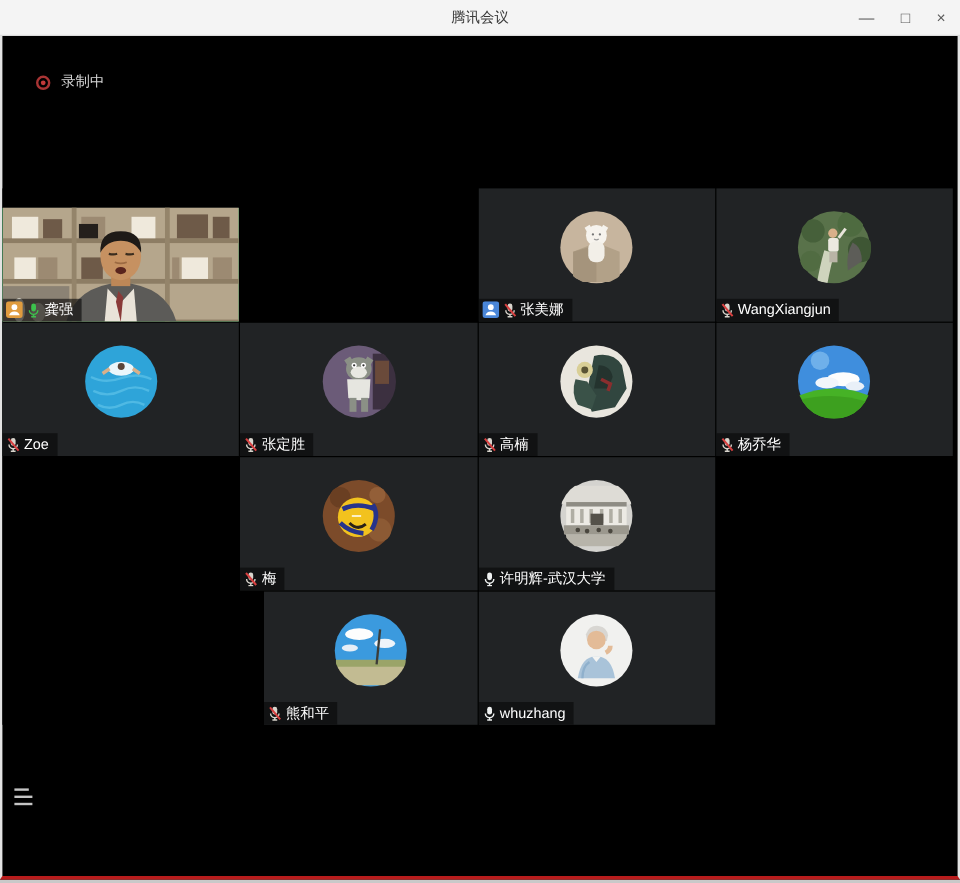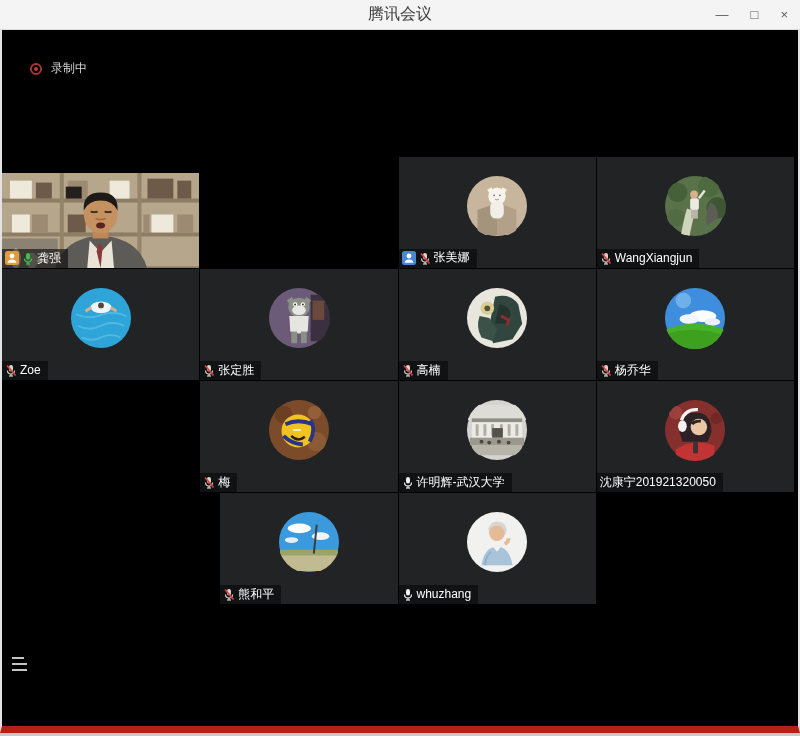--- a/index.html
+++ b/index.html
@@ -7,33 +7,33 @@
   body {
     font-family:"Liberation Sans","DejaVu Sans",sans-serif;
     background:#c9c9c9; position:relative; overflow:hidden;
   }
   
   .titlebar {
     height:30px; background:#f4f4f4; position:relative;
     display:flex; align-items:center; justify-content:center;
     border-bottom:1px solid #dcdcdc;
   }
-  .titlebar .title { font-size:16px; color:#3a3a3a; }
+  .titlebar .title { font-size:12px; color:#3a3a3a; }
   .win-controls {
     position:absolute; right:12px; top:0; height:100%;
     display:flex; align-items:center; gap:22px;
     color:#5a5a5a; font-size:13px;
   }
   .win-controls span { cursor:default; line-height:1; }
   
   .stage {
     position:absolute; top:30px; left:0; width:800px; height:703px;
     background:#000;
     border-left:2px solid #e3e3e3; border-right:2px solid #e3e3e3;
-    border-bottom:7px solid #b91c1c;
+    border-bottom:3px solid #b91c1c;
   }
   
   .recording {
     position:absolute; left:28px; top:30px;
     display:flex; align-items:center; gap:9px;
   }
   .rec-dot {
     width:12px; height:12px; border-radius:50%;
     border:2px solid #a83434; position:relative;
   }
@@ -148,21 +148,21 @@
           </svg>
           <svg width="12" height="13" viewBox="0 0 12 13">
     <rect x="4" y="1" width="4" height="6.5" rx="2" fill="#3cc14c"></rect>
     <path d="M2.5 6.5a3.5 3.5 0 0 0 7 0" fill="none" stroke="#3cc14c" stroke-width="1.2"></path>
     <line x1="6" y1="10" x2="6" y2="12" stroke="#3cc14c" stroke-width="1.2"></line>
     <line x1="4" y1="12" x2="8" y2="12" stroke="#3cc14c" stroke-width="1.2"></line>
           </svg>
           <span>龚强</span>
         </div>
       </div>
-      <div class="tile" style="grid-area: 1 / 3; font-family: Liberation Mono, monospace;">
+      <div class="tile" style="grid-area: 1 / 3;">
         <div class="avatar-wrap">
          <div class="avatar">
             <svg viewBox="0 0 64 64">
               <circle cx="32" cy="32" r="31" fill="#c7b59e"></circle>
   <path d="M12 36 L32 28 L52 36 L52 62 L12 62 Z" fill="#b2a188"></path>
   <path d="M12 36 L32 30 L32 62 L12 62 Z" fill="#a5947c"></path>
   <path d="M24 14 l4 7 M40 14 l-4 7" stroke="#f5f2ec" stroke-width="5"></path>
   <circle cx="32" cy="22" r="9" fill="#f6f3ed"></circle>
   <rect x="25" y="27" width="14" height="18" rx="6" fill="#f2efe8"></rect>
   <circle cx="29" cy="21" r="1" fill="#777"></circle>
@@ -383,41 +383,20 @@
         <div class="label">
           <svg width="12" height="13" viewBox="0 0 12 13">
     <rect x="4" y="1" width="4" height="6.5" rx="2" fill="#eef0f0"></rect>
     <path d="M2.5 6.5a3.5 3.5 0 0 0 7 0" fill="none" stroke="#eef0f0" stroke-width="1.2"></path>
     <line x1="6" y1="10" x2="6" y2="12" stroke="#eef0f0" stroke-width="1.2"></line>
     <line x1="4" y1="12" x2="8" y2="12" stroke="#eef0f0" stroke-width="1.2"></line>
           </svg>
           <span>许明辉-武汉大学</span>
         </div>
       </div>
-      <div class="tile" style="grid-area: 3 / 4;">
-        <div class="avatar-wrap">
-         <div class="avatar">
-            <svg viewBox="0 0 64 64">
-              <circle cx="32" cy="32" r="31" fill="#86302e"></circle>
-  <circle cx="12" cy="14" r="7" fill="#9c403c"></circle>
-              <circle cx="54" cy="20" r="6" fill="#732826"></circle>
-  <path d="M16 34 q0-20 17-20 q16 0 16 20 l-4 10 -26 0z" fill="#2c2124"></path>
-  <circle cx="36" cy="29" r="8.5" fill="#ecc5a4"></circle>
-  <path d="M29 26 q3-4 9-3" stroke="#2c2124" stroke-width="3" fill="none"></path>
-  <path d="M18 22 q4-12 17-11" stroke="#f4f2ee" stroke-width="3.5" fill="none"></path>
-  <ellipse cx="19" cy="28" rx="4.5" ry="6" fill="#f4f2ee"></ellipse>
-  <path d="M12 52 q18-12 40-4 l0 16 -40 0z" fill="#c23434"></path>
-  <rect x="30" y="44" width="5" height="12" fill="#3a3336"></rect>
-            </svg>
-          </div>
-       </div>
-        <div class="label">
-          <span>沈康宁201921320050</span>
-        </div>
-      </div>
       <div class="tile" style="grid-area: 4 / 2; margin-left: 20px;">
         <div class="avatar-wrap">
          <div class="avatar">
             <svg viewBox="0 0 64 64">
               <circle cx="32" cy="32" r="31" fill="#3b9ade"></circle>
   <ellipse cx="22" cy="18" rx="12" ry="5" fill="#fdfdfd"></ellipse>
   <ellipse cx="44" cy="26" rx="9" ry="4" fill="#eef4fa"></ellipse>
   <ellipse cx="14" cy="30" rx="7" ry="3" fill="#e6eef6"></ellipse>
   <path d="M2 40 h60 v8 h-60z" fill="#9aa468"></path>
   <path d="M2 46 h60 v16 h-60z" fill="#c2bb92"></path>

